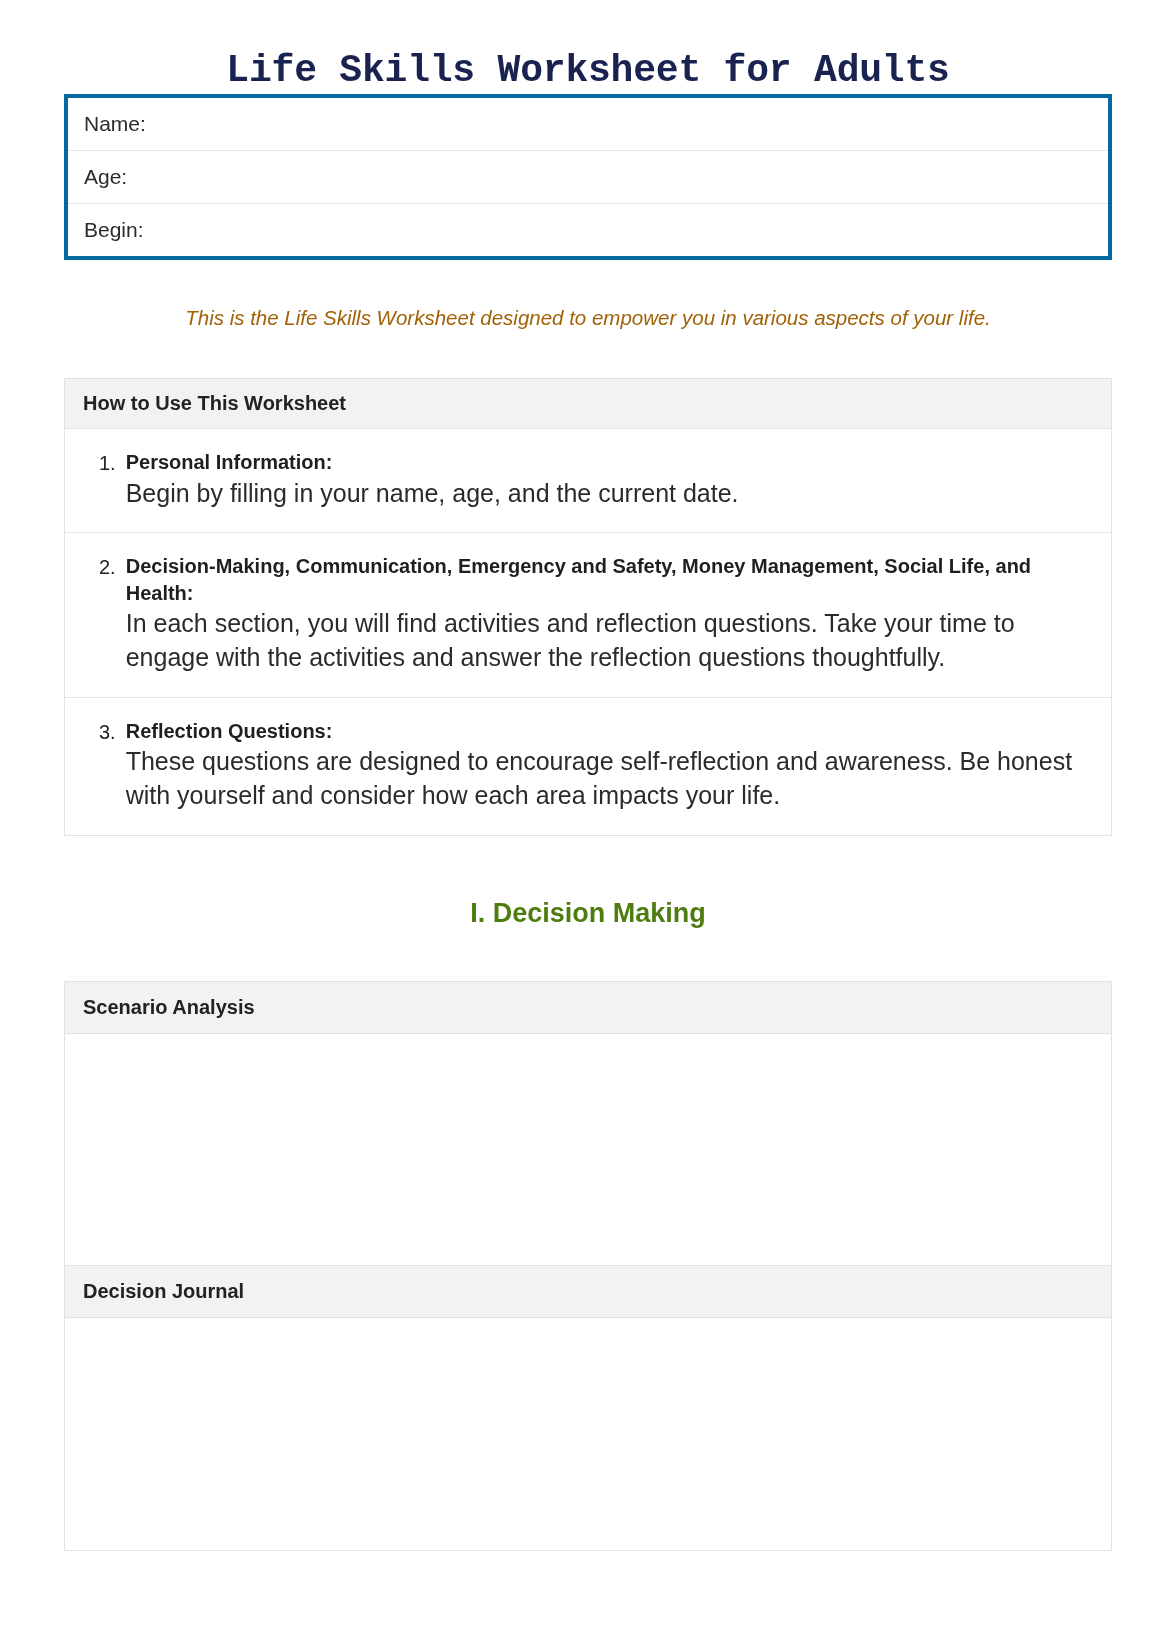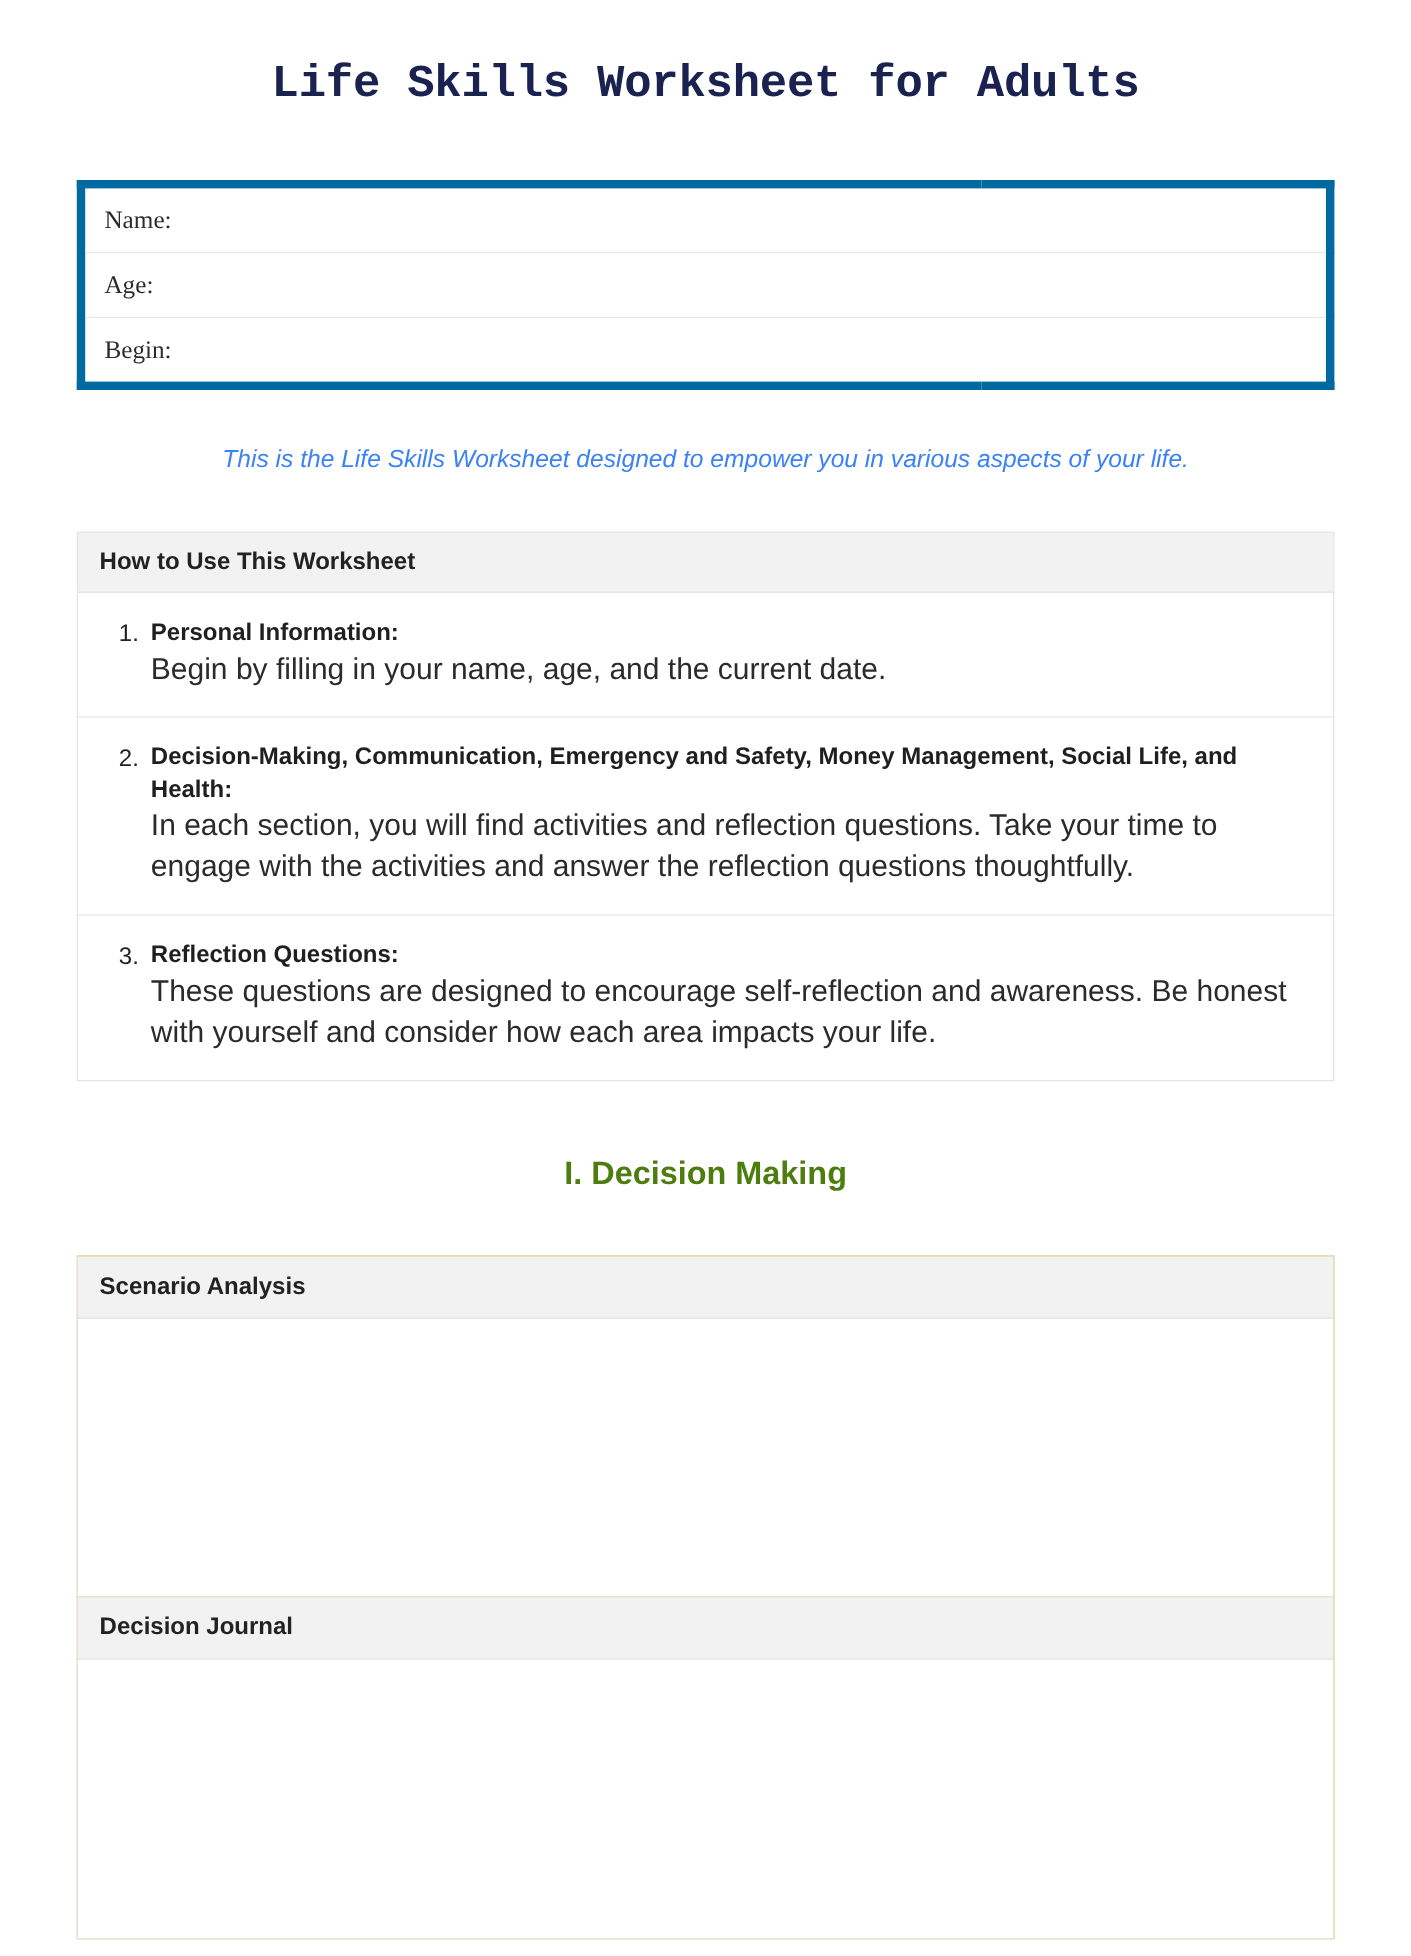--- a/index.html
+++ b/index.html
@@ -25,41 +25,39 @@
     color: #1a2250;
     letter-spacing: -0.2px;
     margin: 48px 0 0 0;
     line-height: 1.2;
     font-family: Liberation Mono, monospace;
   }
   
   .info-table {
     width: 100%;
     border-collapse: collapse;
-    margin-top: 56px;
-    border: 7px solid #0369a1;
-    font-family: Liberation Serif, serif;
+    border: 4px solid #0369a1;
   }
   .info-table td {
     border-bottom: 1px solid #e8e8e8;
     padding: 14px 16px;
     font-size: 21px;
     color: #2b2b2b;
     height: 47px;
     vertical-align: middle;
   }
   .info-table tr:last-child td { border-bottom: none; }
   .info-value { min-width: 60%; }
 
   
   .intro {
     text-align: center;
     font-style: italic;
     font-size: 20.5px;
-    color: #3b82f6;
+    color: #a16207;
     margin: 44px 0 0 0;
     line-height: 1.4;
   }
 
   
   .panel {
     width: 100%;
     border: 1px solid #e2e2e2;
     margin-top: 46px;
     background: #ffffff;
@@ -113,21 +111,21 @@
     font-weight: bold;
     color: #4d7c0f;
     margin: 62px 0 0 0;
   }
 
   
   .answer-table {
     width: 100%;
     border: 1px solid #e2e2e2;
     margin-top: 52px;
-    background: #eab308;
+    background: #a3a3a3;
   }
   .answer-header {
     background: #f2f2f2;
     border-bottom: 1px solid #e2e2e2;
     padding: 14px 18px;
     font-size: 20px;
     font-weight: bold;
     color: #222222;
   }
   .answer-body {

